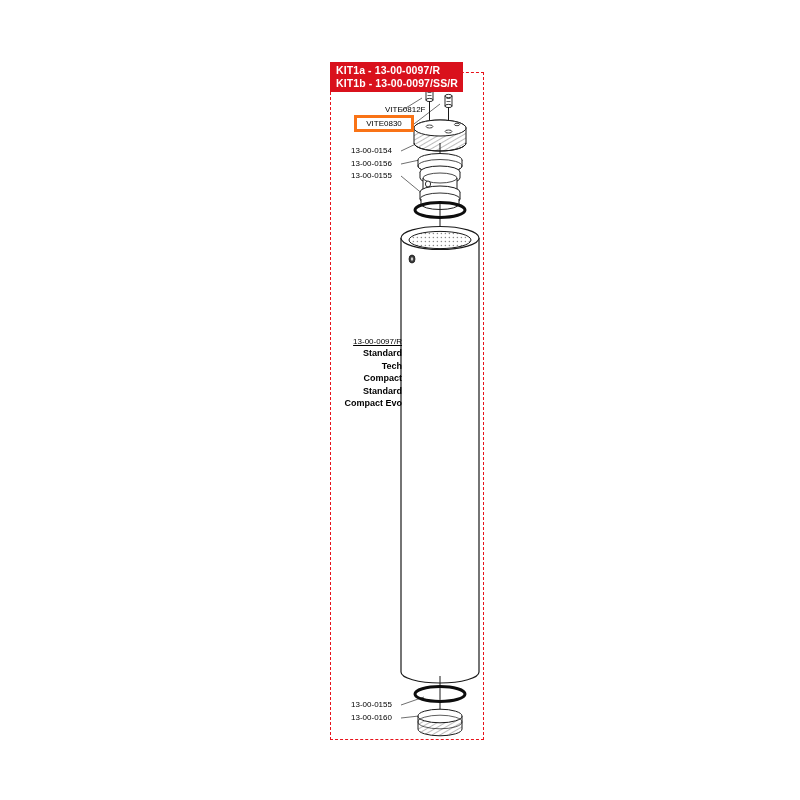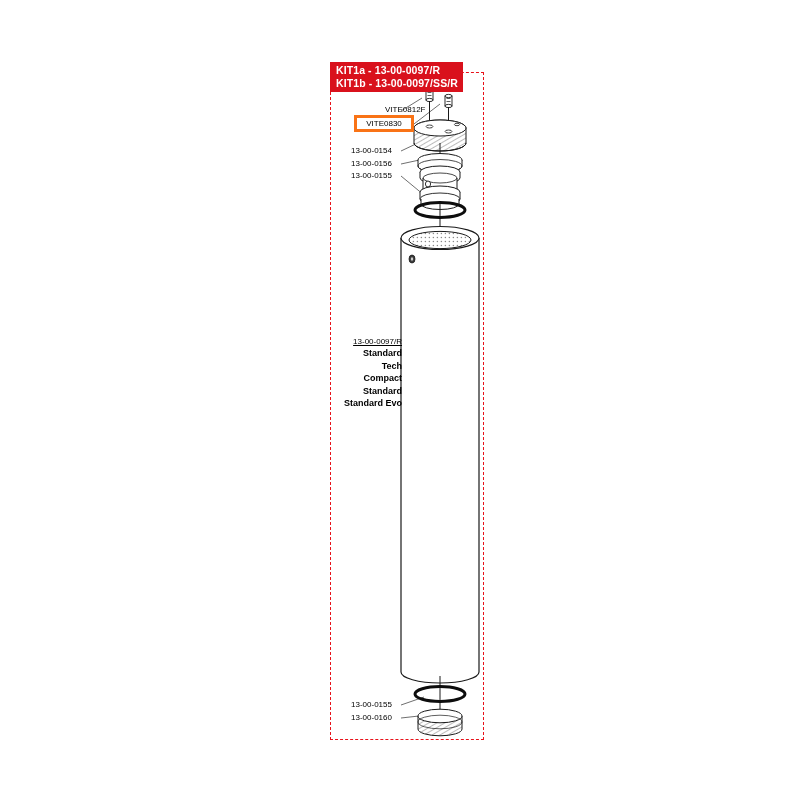--- a/index.html
+++ b/index.html
@@ -246,20 +246,20 @@
   <div class="callout" style="left:351px; top:146px;">13-00-0154</div>
   <div class="callout" style="left:351px; top:159px;">13-00-0156</div>
   <div class="callout" style="left:351px; top:171px;">13-00-0155</div>
 
   <div class="model-list" style="left:320px; top:336px; width:82px;">
     <div class="pn">13-00-0097/R</div>
     <div class="mdl">Standard</div>
     <div class="mdl">Tech</div>
     <div class="mdl">Compact</div>
     <div class="mdl">Standard</div>
-    <div class="mdl">Standard Evo</div>
+    <div class="mdl">Compact Evo</div>
   </div>
 
 
   <div class="callout" style="left:351px; top:700px;">13-00-0155</div>
   <div class="callout" style="left:351px; top:713px;">13-00-0160</div>
 
 </div>
 
 </body></html>

